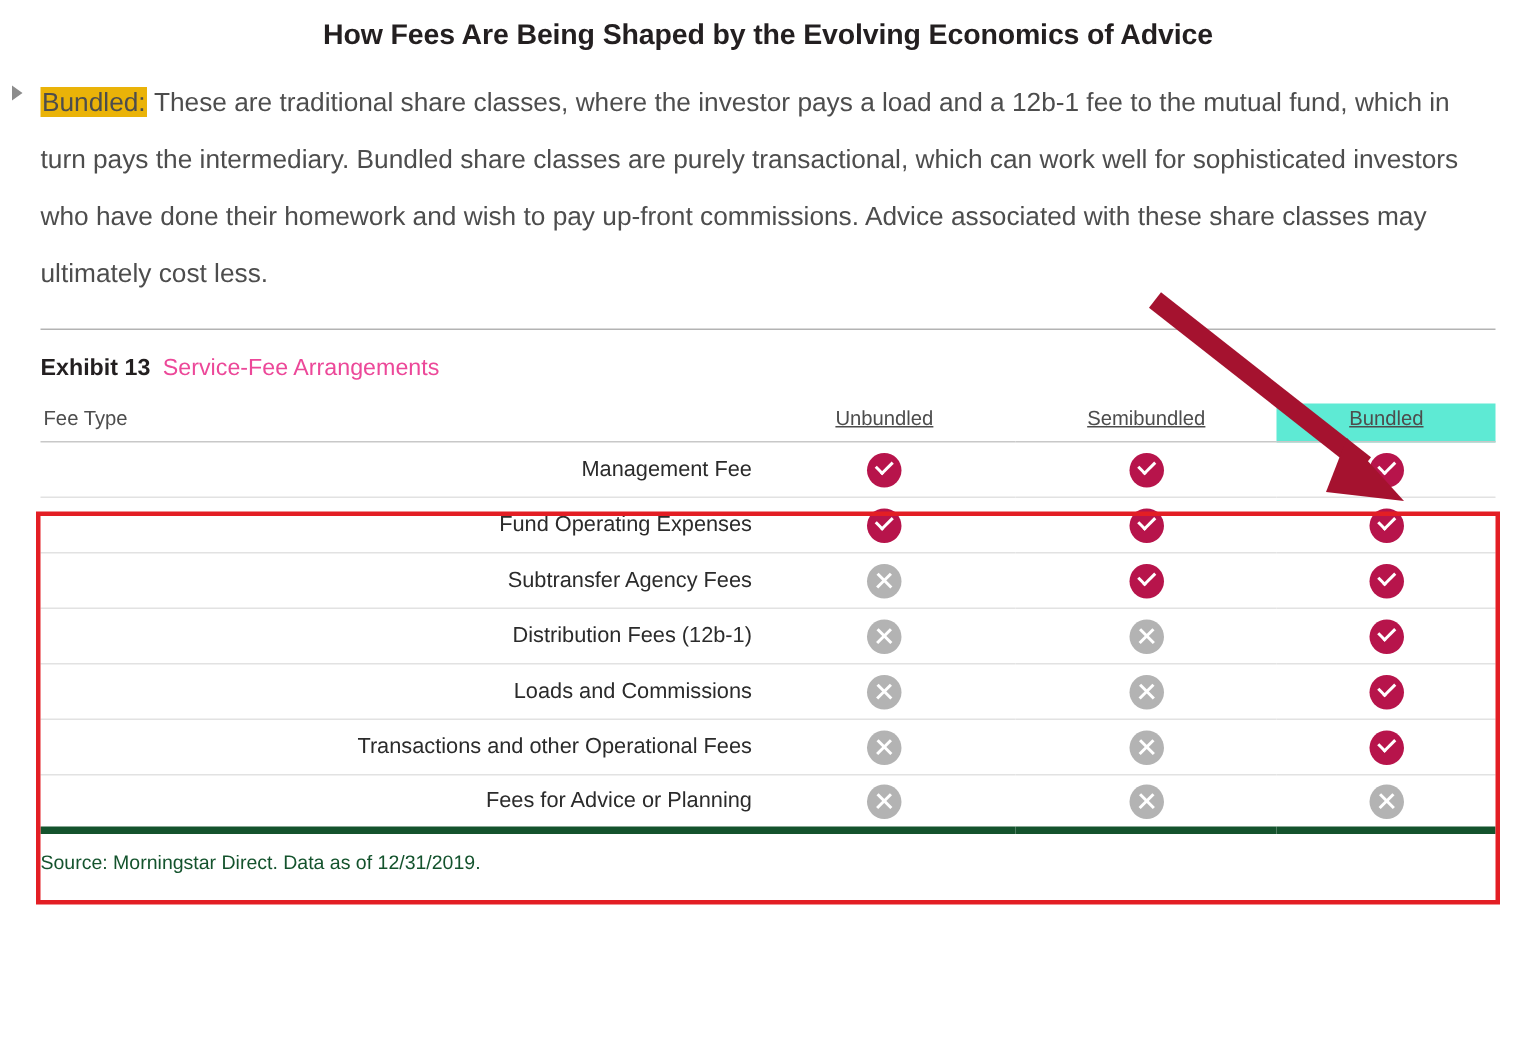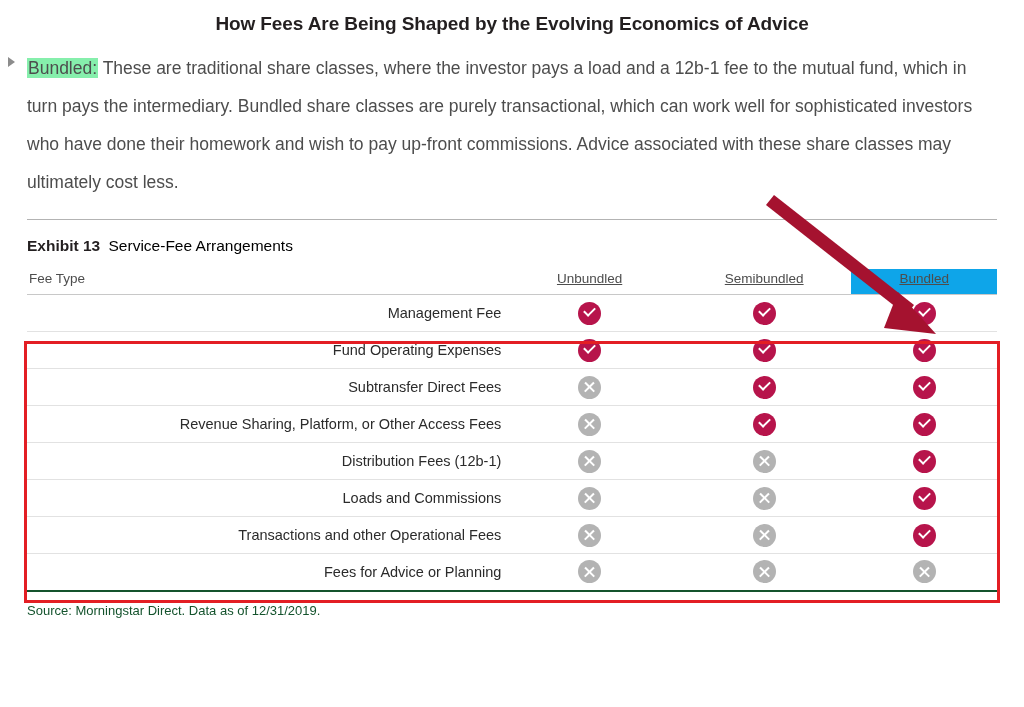--- a/index.html
+++ b/index.html
@@ -48,39 +48,39 @@
     border-bottom: 5px solid transparent;
   }
   .bullet-text {
     font-size: 17.5px;
     line-height: 38px;
     color: #4d4d4d;
     font-weight: 300;
   }
   .bullet-lead {
     color: #4d4d4d;
-    background: #86efac;
+    background: #eab308;
     font-weight: 400;
     padding: 0 1px;
   }
 
   .hr-top {
     margin: 18px 27px 0 27px;
     border: 0;
     border-top: 1px solid #b3b3b3;
   }
 
   
   .exhibit-row {
     margin: 17px 27px 0 27px;
     font-size: 15.5px;
     color: #231f20;
   }
   .exhibit-label { font-weight: bold; }
-  .exhibit-name { color: #000000; margin-left: 4px; text-align: center; }
+  .exhibit-name { color: #ec4899; margin-left: 4px; text-align: center; }
 
   
   .table-wrap {
     margin: 14px 27px 0 27px;
     position: relative;
   }
   table.fee-table {
     width: 100%;
     border-collapse: collapse;
     table-layout: fixed;
@@ -95,31 +95,31 @@
     font-size: 13.5px;
     color: #4d4d4d;
     padding: 2px 0 8px 0;
     vertical-align: bottom;
     border-bottom: 1px solid #c8c8c8;
     margin-top: 32px;
   }
   thead th.left { text-align: left; padding-left: 2px; }
   thead th.ctr { text-align: center; text-decoration: underline; }
   thead th.highlight {
-    background: #0ea5e9;
+    background: #5eead4;
   }
 
   tbody td {
     font-size: 14.5px;
     color: #333333;
     height: 37px;
     border-bottom: 1px solid #e2e2e2;
     vertical-align: middle;
   }
-  tbody tr:last-child td { border-bottom: 2px solid #14532d; margin-left: 24px; }
+  tbody tr:last-child td { border-bottom: 5px solid #14532d; margin-left: 24px; }
   tbody td.label { text-align: right; padding-left: 2px; color: #2b2b2b; }
   tbody td.mark { text-align: center; }
 
   
   .icon {
     display: inline-block;
     width: 23px;
     height: 23px;
     border-radius: 50%;
     position: relative;
@@ -222,27 +222,21 @@
             <td class="mark"><span class="icon yes"></span></td>
             <td class="mark"><span class="icon yes"></span></td>
           </tr>
           <tr>
             <td class="label">Fund Operating Expenses</td>
             <td class="mark"><span class="icon yes"></span></td>
             <td class="mark"><span class="icon yes"></span></td>
             <td class="mark"><span class="icon yes"></span></td>
           </tr>
           <tr>
-            <td class="label">Subtransfer Direct Fees</td>
-            <td class="mark"><span class="icon no"></span></td>
-            <td class="mark"><span class="icon yes"></span></td>
-            <td class="mark"><span class="icon yes"></span></td>
-          </tr>
-          <tr>
-            <td class="label">Revenue Sharing, Platform, or Other Access Fees</td>
+            <td class="label">Subtransfer Agency Fees</td>
             <td class="mark"><span class="icon no"></span></td>
             <td class="mark"><span class="icon yes"></span></td>
             <td class="mark"><span class="icon yes"></span></td>
           </tr>
           <tr>
             <td class="label">Distribution Fees (12b-1)</td>
             <td class="mark"><span class="icon no"></span></td>
             <td class="mark"><span class="icon no"></span></td>
             <td class="mark"><span class="icon yes"></span></td>
           </tr>

